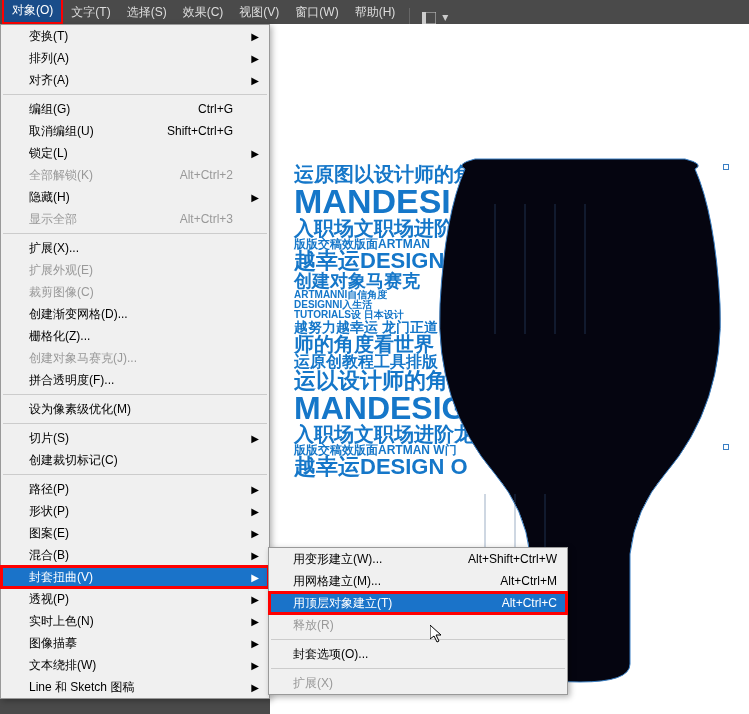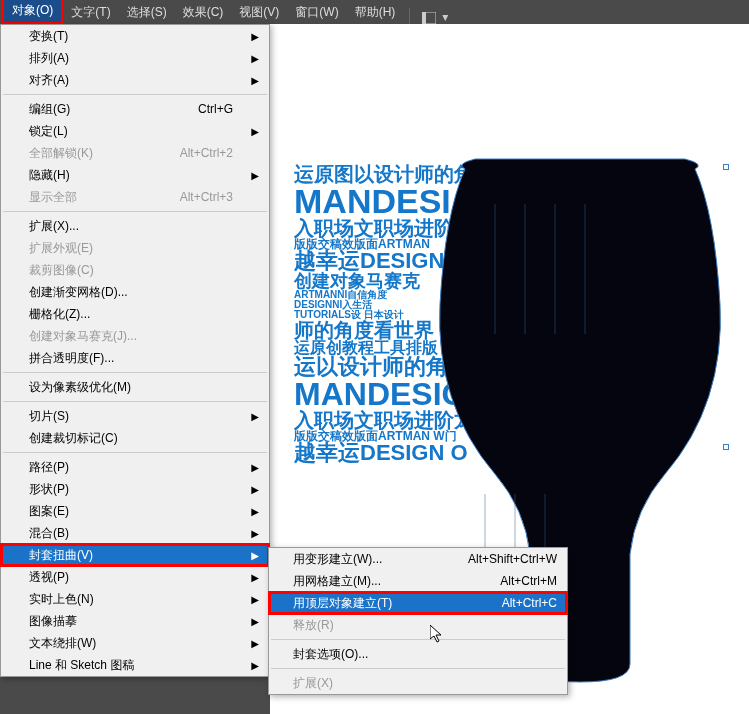--- a/index.html
+++ b/index.html
@@ -55,20 +55,21 @@
   <div class="text-art" id="art">
       <div class="art-line" style="font-size: 20px;">运原图以设计师的角</div>
       <div class="art-line" style="font-size: 34px;">MANDESI</div>
       <div class="art-line" style="font-size: 20px;">入职场文职场进阶</div>
       <div class="art-line" style="font-size: 12px;">版版交稿效版面ARTMAN</div>
       <div class="art-line" style="font-size: 22px;">越幸运DESIGN</div>
       <div class="art-line" style="font-size: 18px;">创建对象马赛克</div>
       <div class="art-line" style="font-size: 10px;">ARTMANNI自信角度</div>
       <div class="art-line" style="font-size: 10px;">DESIGNNI入生活</div>
       <div class="art-line" style="font-size: 10px;">TUTORIALS设 日本设计</div>
+      <div class="art-line" style="font-size: 14px;">越努力越幸运 龙门正道</div>
       <div class="art-line" style="font-size: 20px;">师的角度看世界</div>
       <div class="art-line" style="font-size: 16px;">运原创教程工具排版</div>
       <div class="art-line" style="font-size: 22px;">运以设计师的角</div>
       <div class="art-line" style="font-size: 32px;">MANDESIGN</div>
       <div class="art-line" style="font-size: 20px;">入职场文职场进阶龙</div>
       <div class="art-line" style="font-size: 12px;">版版交稿效版面ARTMAN W门</div>
       <div class="art-line" style="font-size: 22px;">越幸运DESIGN O</div>
     </div>
   <div class="vase">
     <svg viewBox="0 0 290 530">
@@ -98,20 +99,24 @@
     <div class="dd-item">
       <span>对齐(A)</span>
       <span class="arrow">▶</span>
     </div>
     <div class="dd-sep"></div>
     <div class="dd-item">
       <span>编组(G)</span>
       <span class="shortcut">Ctrl+G</span>
     </div>
     <div class="dd-item">
+      <span>取消编组(U)</span>
+      <span class="shortcut">Shift+Ctrl+G</span>
+    </div>
+    <div class="dd-item">
       <span>锁定(L)</span>
       <span class="arrow">▶</span>
     </div>
     <div class="dd-item disabled">
       <span>全部解锁(K)</span>
       <span class="shortcut">Alt+Ctrl+2</span>
     </div>
     <div class="dd-item">
       <span>隐藏(H)</span>
       <span class="arrow">▶</span>

